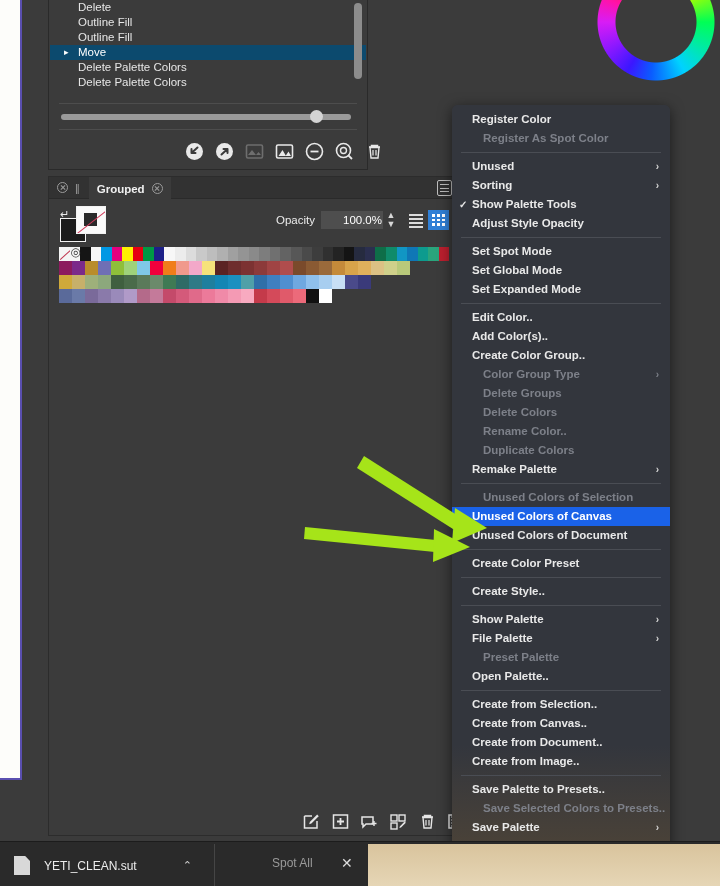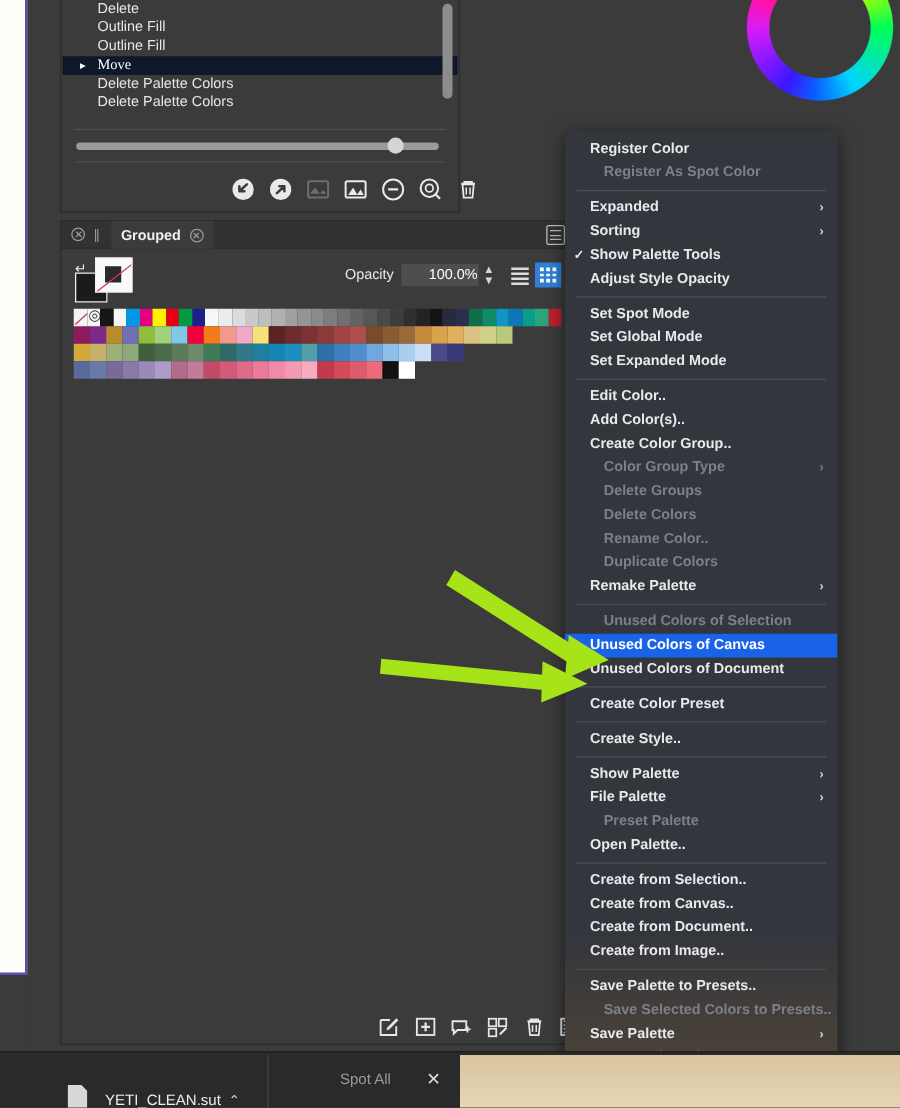--- a/index.html
+++ b/index.html
@@ -36,21 +36,21 @@
                 linear-gradient(to right, #fff 0%, #e8102a 100%); }
   .sv-handle { position:absolute; left:44px; top:50px; width:13px; height:13px;
     border:1.5px solid #cfcfcf; background:#4a4a4a; border-radius:2px; }
 
   
   .history-panel { position:absolute; left:48px; top:-2px; width:320px; height:172px;
     background:#3b3b3b; border:1px solid #2a2a2a; }
   .hist-list { position:absolute; left:1px; top:1px; right:1px; height:96px; background:#3b3b3b; }
   .hist-row { height:15px; line-height:15px; padding-left:28px; color:#e6e6e6;
     font-size:11.5px; white-space:nowrap; }
-  .hist-row.sel { background:#0f172a; color:#fff; position:relative;font-family:Liberation Serif, serif; }
+  .hist-row.sel { background:#0c4a6e; color:#fff; position:relative; }
   .hist-row.sel::before { content:"\25B8"; position:absolute; left:14px; top:0; font-size:9px; color:#fff; }
   .hist-scroll { position:absolute; right:5px; top:4px; width:8px; height:76px;
     background:#8c8c8c; border-radius:4px; }
   .hist-div { position:absolute; left:10px; right:10px; height:1px; background:#4d4d4d; }
   .hist-slider-track { position:absolute; left:60px; top:115px; width:290px; height:6px;
     background:#9a9a9a; border-radius:3px; }
   .hist-slider-knob { position:absolute; left:308px; top:111px; width:13px; height:13px;
     background:#d4d4d4; border-radius:50%; }
   .hist-tools { position:absolute; left:185px; top:142px; display:flex; gap:11px; }
   .ic { width:19px; height:19px; display:flex; align-items:center; justify-content:center; }
@@ -125,21 +125,21 @@
   .mi .chk { position:absolute; left:7px; top:0; font-size:10px; color:#e9e9e9; }
   .sep { height:1px; margin:4px 9px; background:#4a4d54; }
 
   
   .arrows { position:absolute; left:0; top:0; width:720px; height:886px; pointer-events:none; }
 
   
   .taskbar { position:absolute; left:0; top:841px; width:720px; height:45px; background:#2a2a2a;
     border-top:1px solid #1c1c1c; }
   .tb-item { position:absolute; left:0; top:2px; width:215px; height:43px;
-    display:flex; align-items:flex-end; border-right:1px solid #454545;padding-left:40px; }
+    display:flex; align-items:center; border-right:1px solid #454545; }
   .tb-fileicon { margin-left:14px; width:16px; height:19px; background:#d8d8d8;
     clip-path:polygon(0 0, 70% 0, 100% 26%, 100% 100%, 0 100%); }
   .tb-name { margin-left:14px; color:#ededed; font-size:12px; }
   .tb-caret { position:absolute; right:22px; color:#cfcfcf; font-size:11px; }
   .tb-showall { position:absolute; left:272px; top:14px; color:#9a9a9a; font-size:12px; }
   .tb-x { position:absolute; left:341px; top:13px; color:#dcdcdc; font-size:14px; }
   .tb-gold { position:absolute; left:368px; top:2px; width:352px; height:43px;
     background:linear-gradient(to bottom,#d9c49d,#e6d6b6); }
   .tb-darkright { position:absolute; left:368px; top:0px; width:352px; height:2px; background:#2a2a2a; }
 </style>
@@ -430,21 +430,21 @@
         </svg>
     </div>
   </div>
 
   <div class="ctx">
     <div class="ctx-inner" id="ctx-inner">
         <div style="height: 5px;"></div>
         <div class="mi"><span>Register Color</span></div>
         <div class="mi dim"><span>Register As Spot Color</span></div>
         <div class="sep"></div>
-        <div class="mi"><span>Expanded</span><span class="arr">›</span></div>
+        <div class="mi"><span>Unused</span><span class="arr">›</span></div>
         <div class="mi"><span>Sorting</span><span class="arr">›</span></div>
         <div class="mi"><span class="chk">✓</span><span>Show Palette Tools</span></div>
         <div class="mi"><span>Adjust Style Opacity</span></div>
         <div class="sep"></div>
         <div class="mi"><span>Set Spot Mode</span></div>
         <div class="mi"><span>Set Global Mode</span></div>
         <div class="mi"><span>Set Expanded Mode</span></div>
         <div class="sep"></div>
         <div class="mi"><span>Edit Color..</span></div>
         <div class="mi"><span>Add Color(s)..</span></div>

